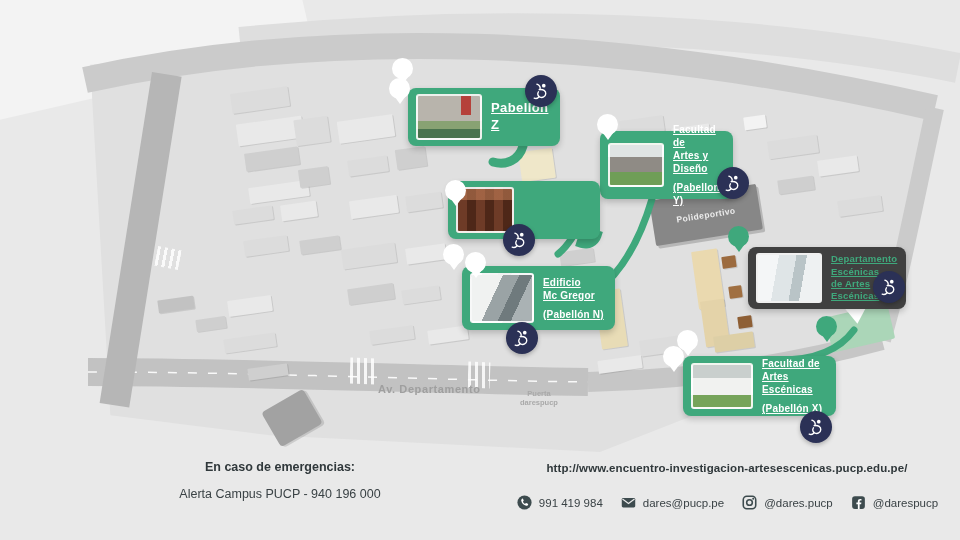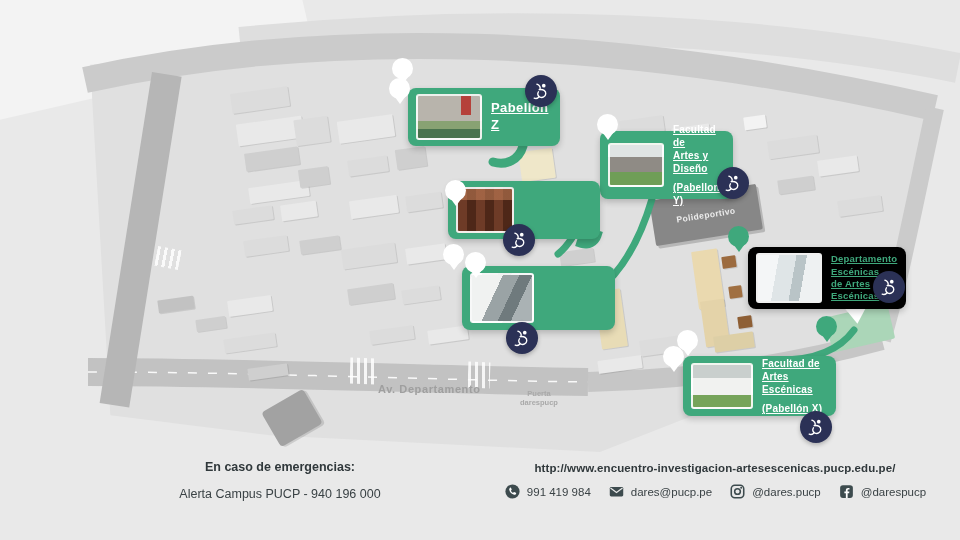--- a/index.html
+++ b/index.html
@@ -35,21 +35,21 @@
         width:0;height:0;border:8px solid transparent;border-top:11px solid #fff;}
   .pin.green .head{background:#3fa87c;}
   .pin.green .tip{border-top-color:#3fa87c;}
   .badge{position:absolute;width:32px;height:32px;border-radius:50%;background:#2b3156;z-index:13;
         display:flex;align-items:center;justify-content:center;box-shadow:0 2px 4px rgba(0,0,0,.25);}
   .badge svg{width:22px;height:22px;}
   
   .callout{position:absolute;display:flex;align-items:center;gap:9px;padding:6px 8px;background:#3fa87c;
         border-radius:8px;z-index:10;box-shadow:0 3px 6px rgba(0,0,0,.20);box-sizing:border-box;}
   .callout .txt{color:#ffffff;font-weight:700;font-size:10px;line-height:1.3;letter-spacing:.2px;text-decoration:underline;}
-  .callout.light{background:#000000;}
+  .callout.light{background:#404040;}
   .callout.light .txt{color:#3fa87c;font-size:9.5px;}
   .photo{flex:none;border:2px solid rgba(255,255,255,.9);border-radius:3px;box-sizing:border-box;}
   .callout.light .photo{border-color:#f0f0f0;}
   .gap{margin-top:6px;}
   .big{font-size:13px !important;letter-spacing:.4px;}
   .ph-z{background:linear-gradient(90deg,rgba(0,0,0,0) 70%,#b5413a 70% 86%,rgba(0,0,0,0) 86%) 0 0/100% 46% no-repeat,
         linear-gradient(180deg,#b8b4ac 0 60%,#88a273 60% 78%,#49734e 78% 100%);}
   .ph-y{background:linear-gradient(180deg,#dfe4e3 0 30%,#8f8b85 30% 68%,#6f9e57 68% 100%);}
   .ph-aud{background:linear-gradient(180deg,rgba(200,130,90,.55) 0 26%,rgba(0,0,0,0) 26%),
         repeating-linear-gradient(90deg,#6e3b27 0 9px,#4e2718 9px 18px);}
@@ -58,23 +58,23 @@
   .ph-x{background:linear-gradient(180deg,#c9cfcd 0 30%,#f1f2f0 30% 72%,#76a45a 72% 100%);}
   .tail-blob{position:absolute;left:578px;top:228px;width:22px;height:22px;background:#3fa87c;
         border-radius:0 0 75% 0;transform:rotate(18deg);z-index:9;}
   .tail-white{position:absolute;left:846px;top:304px;width:0;height:0;z-index:9;
         border-left:9px solid transparent;border-right:17px solid transparent;
         border-top:19px solid #ffffff;transform:rotate(-14deg);}
   
   .f-left{position:absolute;left:110px;top:460px;width:340px;text-align:center;color:#30383b;}
   .f-title{font-weight:700;font-size:12.5px;}
   .f-line{font-size:12.5px;margin-top:13px;color:#3a4245;}
-  .f-right{position:absolute;left:484px;top:462px;width:462px;text-align:center;color:#30383b;}
+  .f-right{position:absolute;left:496px;top:462px;width:462px;text-align:center;color:#30383b;}
   .f-url{font-weight:700;font-size:11.5px;letter-spacing:.1px;}
-  .f-contacts{margin-top:9px;display:flex;justify-content:center;align-items:center;gap:17px;}
+  .f-contacts{margin-top:20px;display:flex;justify-content:center;align-items:center;gap:17px;}
   .contact{display:flex;align-items:center;gap:6px;font-size:11.5px;color:#3a4245;}
   .contact svg{width:17px;height:17px;display:block;}
 </style>
 </head>
 <body>
 
 <div class="stage">
 
   <div class="campus-base"></div>
 
@@ -178,20 +178,25 @@
       <div class="gap">(Pabellon Y)</div>
     </div>
   </div>
 
   <div class="callout" style="left:448px;top:181px;width:152px;height:58px;">
     <div class="photo ph-aud" style="width:58px;height:46px;"></div>
   </div>
 
   <div class="callout" style="left:462px;top:266px;width:153px;height:64px;">
     <div class="photo ph-mc" style="width:64px;height:50px;"></div>
+    <div class="txt">
+      <div>Edificio</div>
+      <div>Mc Gregor</div>
+      <div class="gap">(Pabellón N)</div>
+    </div>
   </div>
 
   <div class="callout light" style="left:748px;top:247px;width:158px;height:62px;">
     <div class="photo ph-dept" style="width:66px;height:50px;"></div>
     <div class="txt">
       <div>Departamento</div>
       <div>Escénicas</div>
       <div>de Artes</div>
       <div>Escénicas</div>
     </div>

